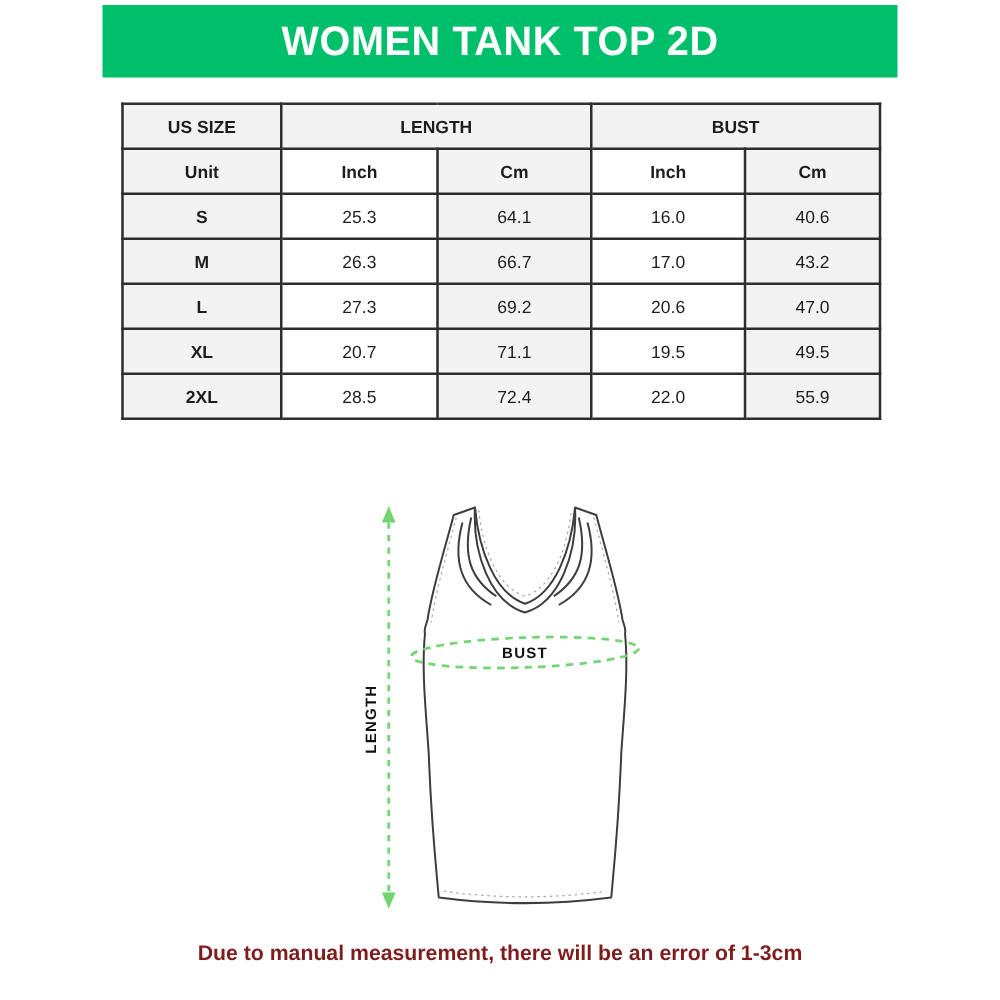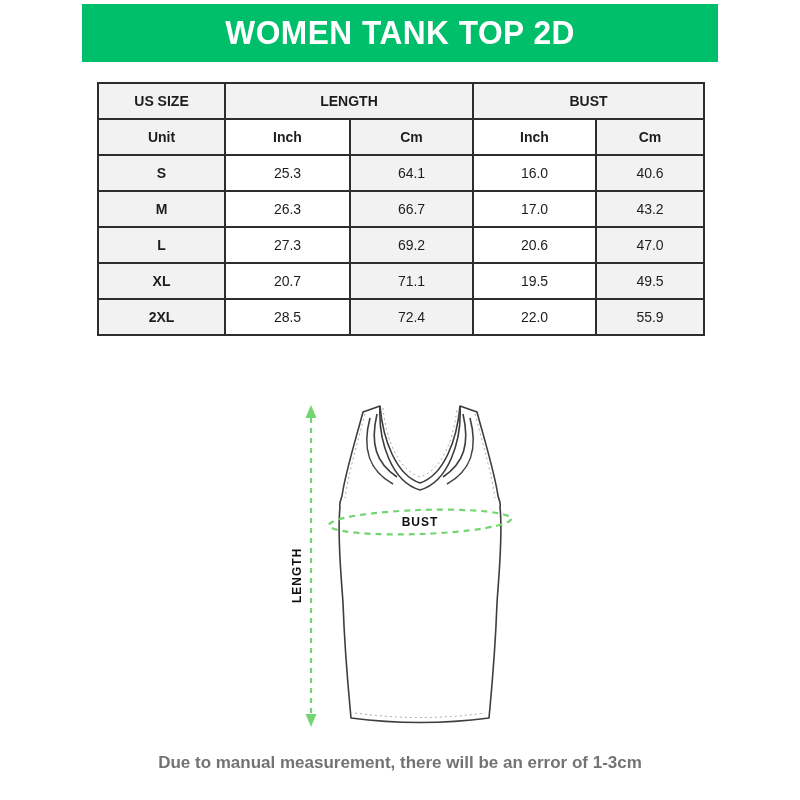--- a/index.html
+++ b/index.html
@@ -28,21 +28,21 @@
     font-size:14px;line-height:1;color:#1d1d1d;background:#ffffff;
   }
   .size-table th{font-weight:700;}
   .size-table td{font-weight:400;}
   .size-table .g{background:#f2f2f2;}
   
   .figure{position:absolute;left:275px;top:396px;width:300px;height:348px;}
   
   .note{
     position:absolute;left:0;top:753px;width:800px;text-align:center;
-    color:#737373;font-size:17px;font-weight:700;
+    color:#7f1d1d;font-size:17px;font-weight:700;
   }
 </style>
 </head>
 <body>
 
 <div class="page">
 
   <header class="banner">
     <h1>WOMEN TANK TOP 2D</h1>
   </header>

